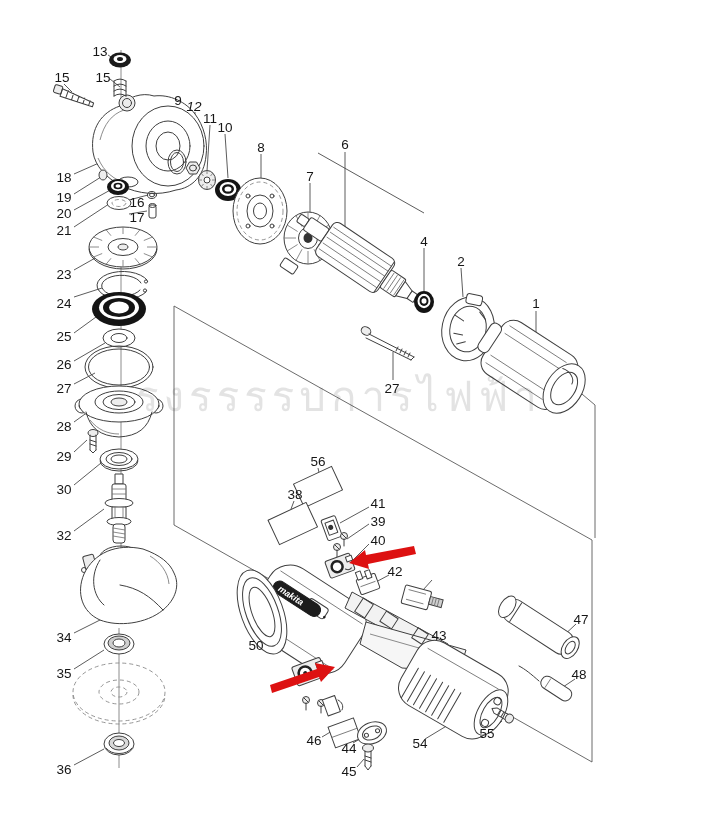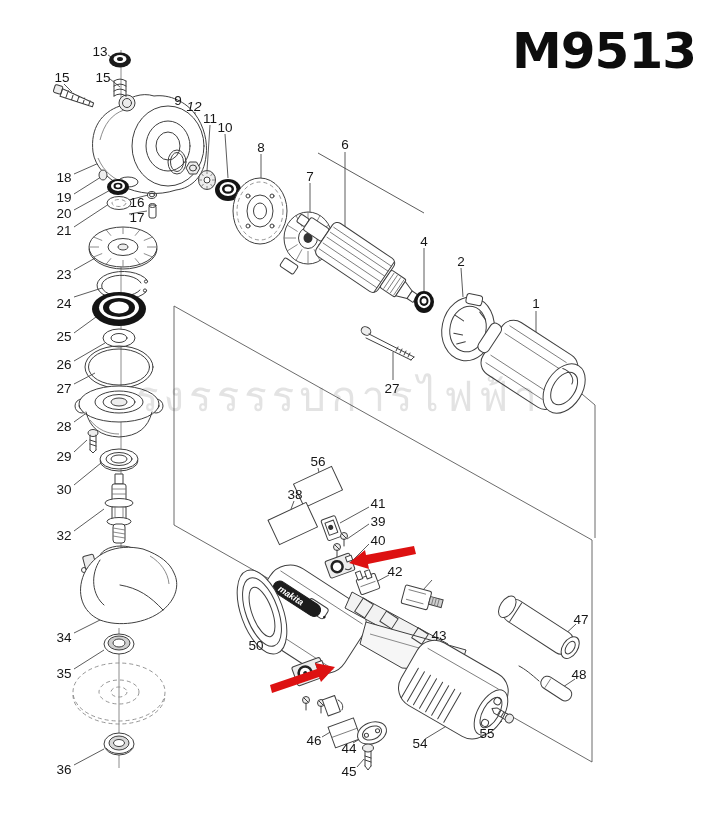--- a/index.html
+++ b/index.html
@@ -425,21 +425,20 @@
       </g>
     </g>
 
     <g>
       <path d="M349,563 L365,550 L366,555 L414,546 L416,554 L368,564 L369,569 Z" fill="#dd1111"></path>
       <path d="M335,667 L315,663 L317,669 L270,685 L272,693 L319,677 L321,682 Z" fill="#dd1111"></path>
     </g>
   </svg>
 
   <div class="watermark">รงรรรรบการไฟฟ้า</div>
-  <div class="title">M9513</div>
   <div>
       <div class="part-label" style="left: 100px; top: 51px;">13</div>
       <div class="part-label" style="left: 103px; top: 77px;">15</div>
       <div class="part-label" style="left: 62px; top: 77px;">15</div>
       <div class="part-label" style="left: 178px; top: 100px;">9</div>
       <div class="part-label" style="left: 194px; top: 106px; font-style: italic;">12</div>
       <div class="part-label" style="left: 210px; top: 118px;">11</div>
       <div class="part-label" style="left: 225px; top: 127px;">10</div>
       <div class="part-label" style="left: 261px; top: 147px;">8</div>
       <div class="part-label" style="left: 310px; top: 176px;">7</div>

